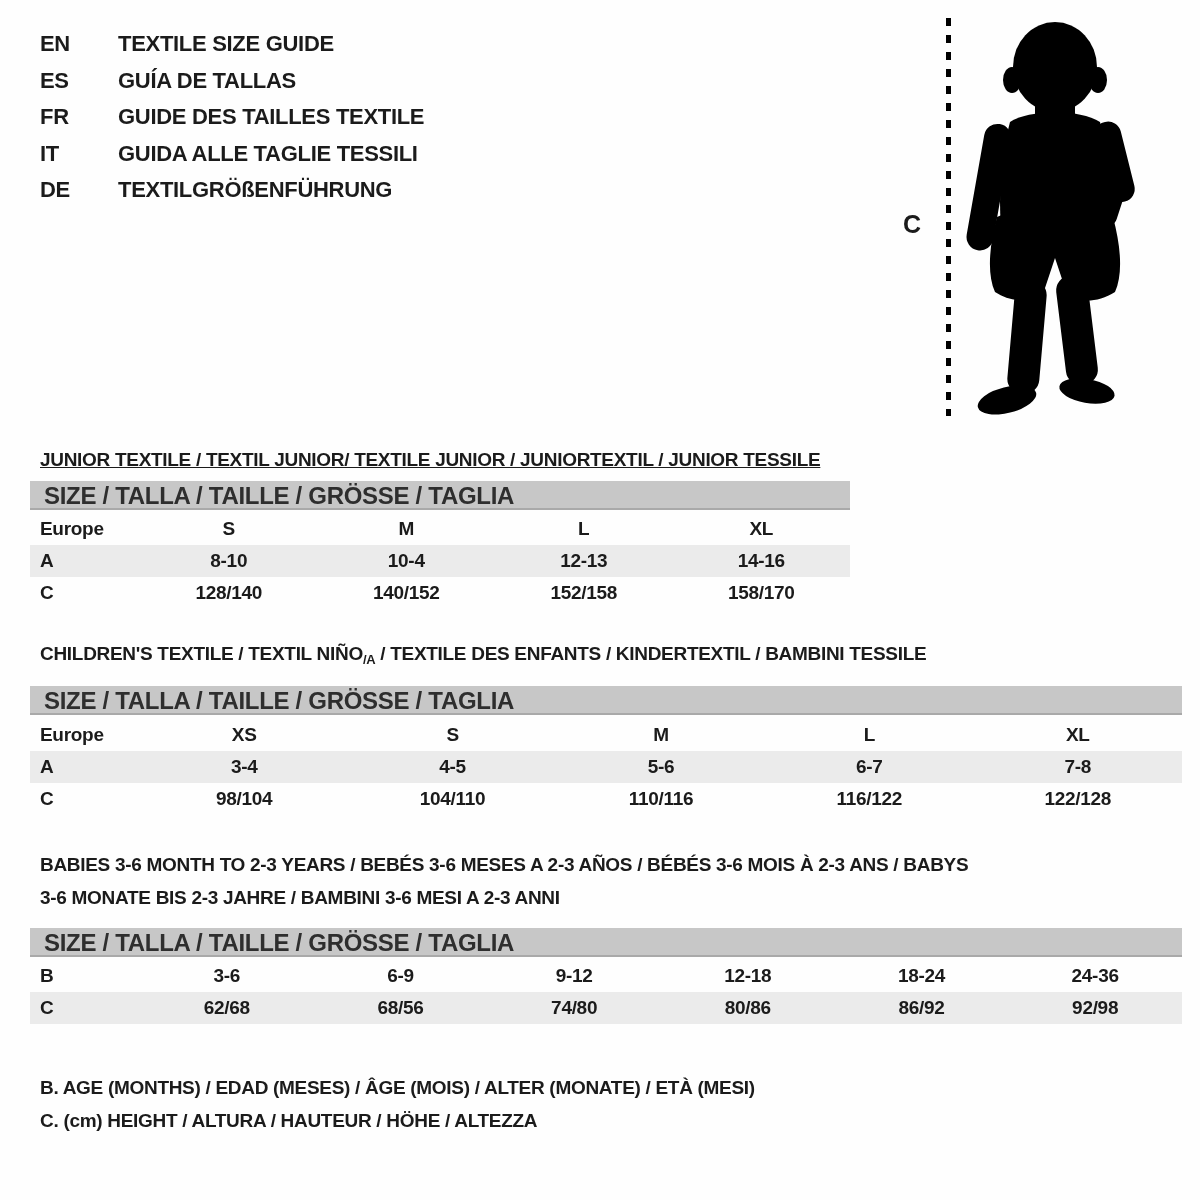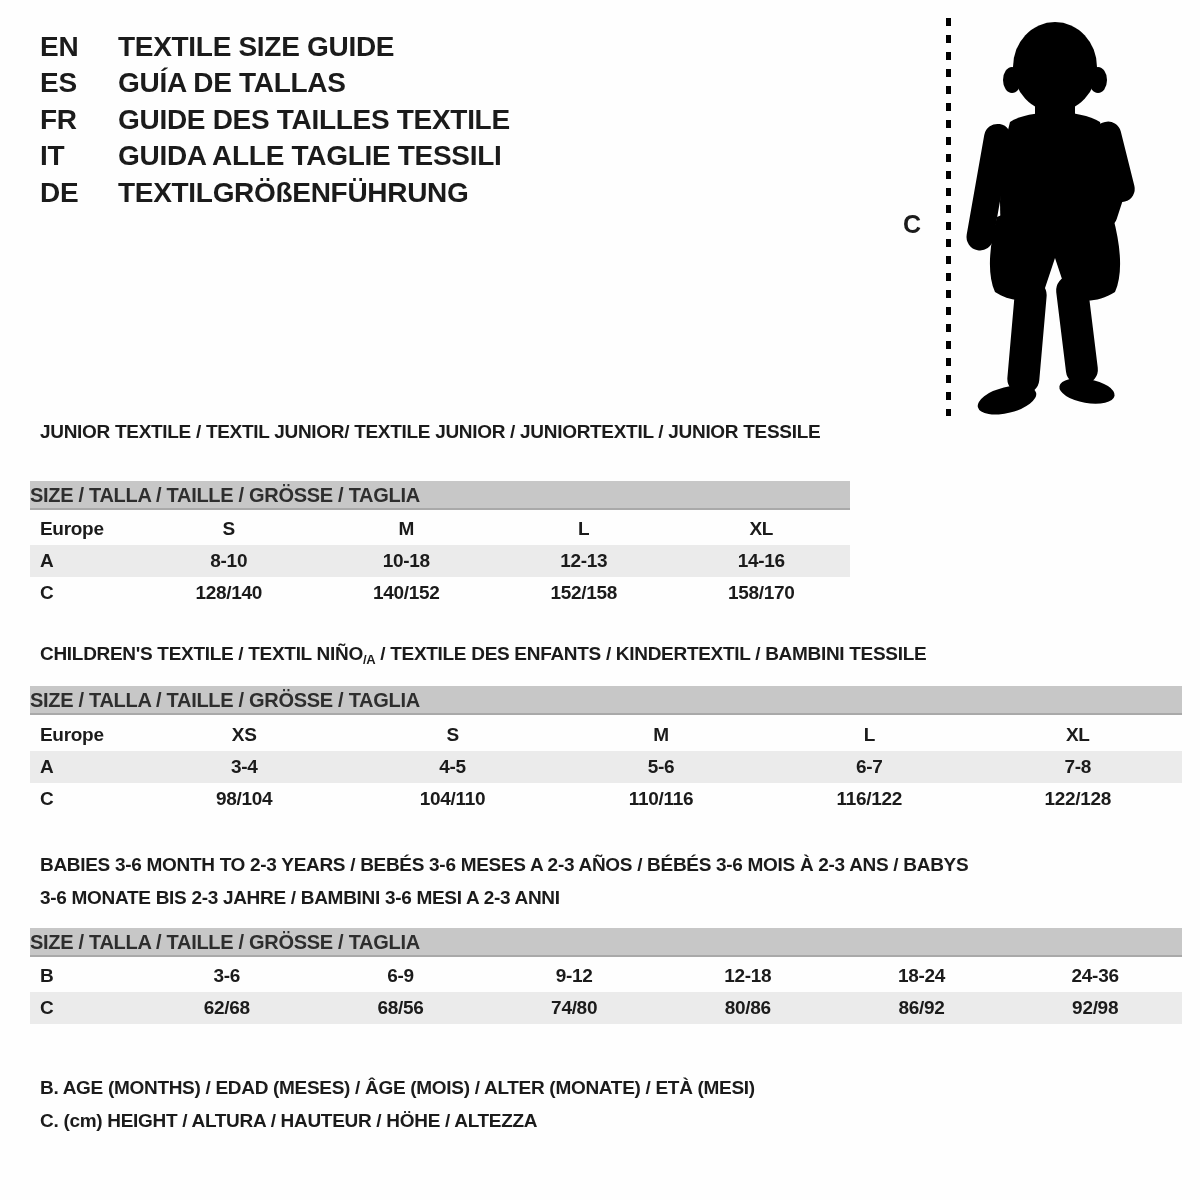--- a/index.html
+++ b/index.html
@@ -3,33 +3,33 @@
 <meta charset="utf-8">
 <style>
   html,body{margin:0;padding:0;background:#fff;}
   .page{
     position:relative;width:1200px;height:1200px;background:#fefefe;overflow:hidden;
     font-family:"Liberation Sans","DejaVu Sans",sans-serif;
     color:#1b1b1b;font-weight:bold;letter-spacing:-0.3px;
   }
   
   .lang-list{position:absolute;left:40px;top:26px;}
-  .lang-row{display:flex;height:36.5px;align-items:flex-end;font-size:28px;}
+  .lang-row{display:flex;height:36.5px;align-items:center;font-size:22px;}
   .lang-row .code{width:78px;}
   
   .dash-line{position:absolute;left:946px;top:18px;width:5px;height:398px;}
   .c-label{position:absolute;left:903px;top:210px;font-size:25px;}
   .toddler{position:absolute;left:955px;top:12px;width:195px;height:408px;}
   
   .section-title{position:absolute;font-size:19px;line-height:23px;white-space:nowrap;}
   .section-title.wrap{white-space:normal;line-height:33px;}
   .sub-sm{font-size:13px;vertical-align:-4px;}
   .size-bar{
-    position:absolute;height:29px;line-height:29px;padding-left:0;box-sizing:border-box;
-    background:#c7c7c7;border-bottom:2px solid #a9a9a9;font-size:20px;color:#2e2e2e;
+    position:absolute;height:29px;line-height:29px;padding-left:14px;box-sizing:border-box;
+    background:#c7c7c7;border-bottom:2px solid #a9a9a9;font-size:24px;color:#2e2e2e;
   }
   table.size-table{position:absolute;border-collapse:collapse;table-layout:fixed;}
   table.size-table td{
     height:32px;text-align:center;font-size:19px;font-weight:bold;
     padding:0;white-space:nowrap;
   }
   table.size-table td.lbl{text-align:left;padding-left:10px;margin-top:28px;}
   tr.shaded td{background:#ebebeb;}
   
   .legend{position:absolute;left:40px;top:1071px;}
@@ -78,42 +78,42 @@
       <rect x="138" y="110" width="27" height="82" rx="13" transform="rotate(-14 151 118)"></rect>
       <rect x="142" y="168" width="24" height="48" rx="12" transform="rotate(18 154 192)"></rect>
       <path d="M42 205 C70 192 130 192 158 205 C166 235 168 262 160 280 C142 292 120 290 112 282 L100 246 L88 282 C80 290 58 292 40 280 C32 262 34 235 42 205 Z"></path>
       <rect x="56" y="268" width="32" height="114" rx="15" transform="rotate(5 72 325)"></rect>
       <rect x="106" y="263" width="32" height="110" rx="15" transform="rotate(-7 122 318)"></rect>
       <ellipse cx="52" cy="388" rx="30" ry="13" transform="rotate(-14 52 388)"></ellipse>
       <ellipse cx="132" cy="379" rx="28" ry="12" transform="rotate(10 132 379)"></ellipse>
     </g>
   </svg>
 
-  <div class="section-title" style="left:40px;top:420px;"><span>JUNIOR TEXTILE / TEXTIL JUNIOR/ TEXTILE JUNIOR / JUNIORTEXTIL / JUNIOR TESSILE</span><span class="sub-sm"></span><span></span></div>
+  <div class="section-title" style="left:40px;top:448px;text-decoration:underline;"><span>JUNIOR TEXTILE / TEXTIL JUNIOR/ TEXTILE JUNIOR / JUNIORTEXTIL / JUNIOR TESSILE</span><span class="sub-sm"></span><span></span></div>
   <div class="size-bar" style="left:30px;top:481px;width:820px;">SIZE / TALLA / TAILLE / GRÖSSE / TAGLIA</div>
   <table class="size-table" style="left:30px;top:513px;width:820px;">
     <colgroup>
         <col style="width:110px">
         <col>
         <col>
         <col>
         <col>
       </colgroup>
     <tbody>
       <tr>
         <td class="lbl">Europe</td>
         <td>S</td>
         <td>M</td>
         <td>L</td>
         <td>XL</td>
       </tr>
       <tr class="shaded">
         <td class="lbl">A</td>
         <td>8-10</td>
-        <td>10-18</td>
+        <td>10-4</td>
         <td>12-13</td>
         <td>14-16</td>
       </tr>
       <tr>
         <td class="lbl">C</td>
         <td>128/140</td>
         <td>140/152</td>
         <td>152/158</td>
         <td>158/170</td>
       </tr>

